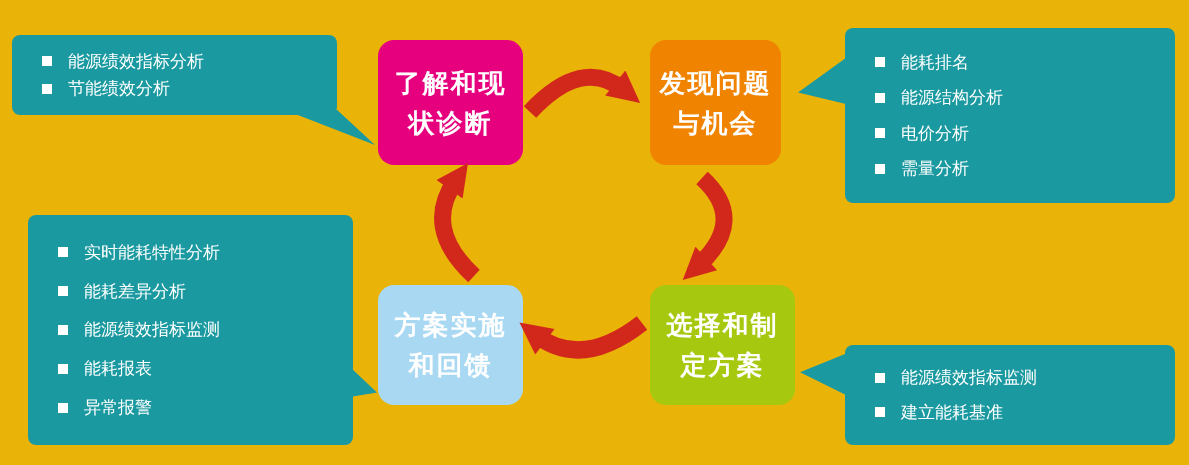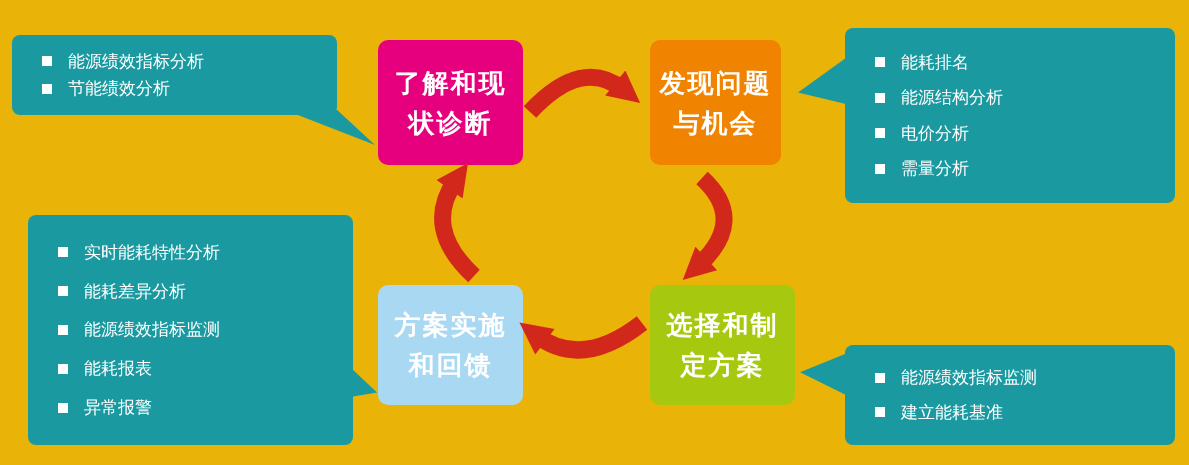--- a/index.html
+++ b/index.html
@@ -11,21 +11,21 @@
   .canvas {
     position: relative;
     width: 1189px;
     height: 465px;
     background: #eab308;
     overflow: hidden;
   }
   
   .step {
     position: absolute;
-    border-radius: 10px;
+    border-radius: 16px;
     display: flex;
     flex-direction: column;
     align-items: center;
     justify-content: center;
     color: #ffffff;
     font-size: 26px;
     font-weight: bold;
     line-height: 40px;
     letter-spacing: 2px;
     text-align: center;

